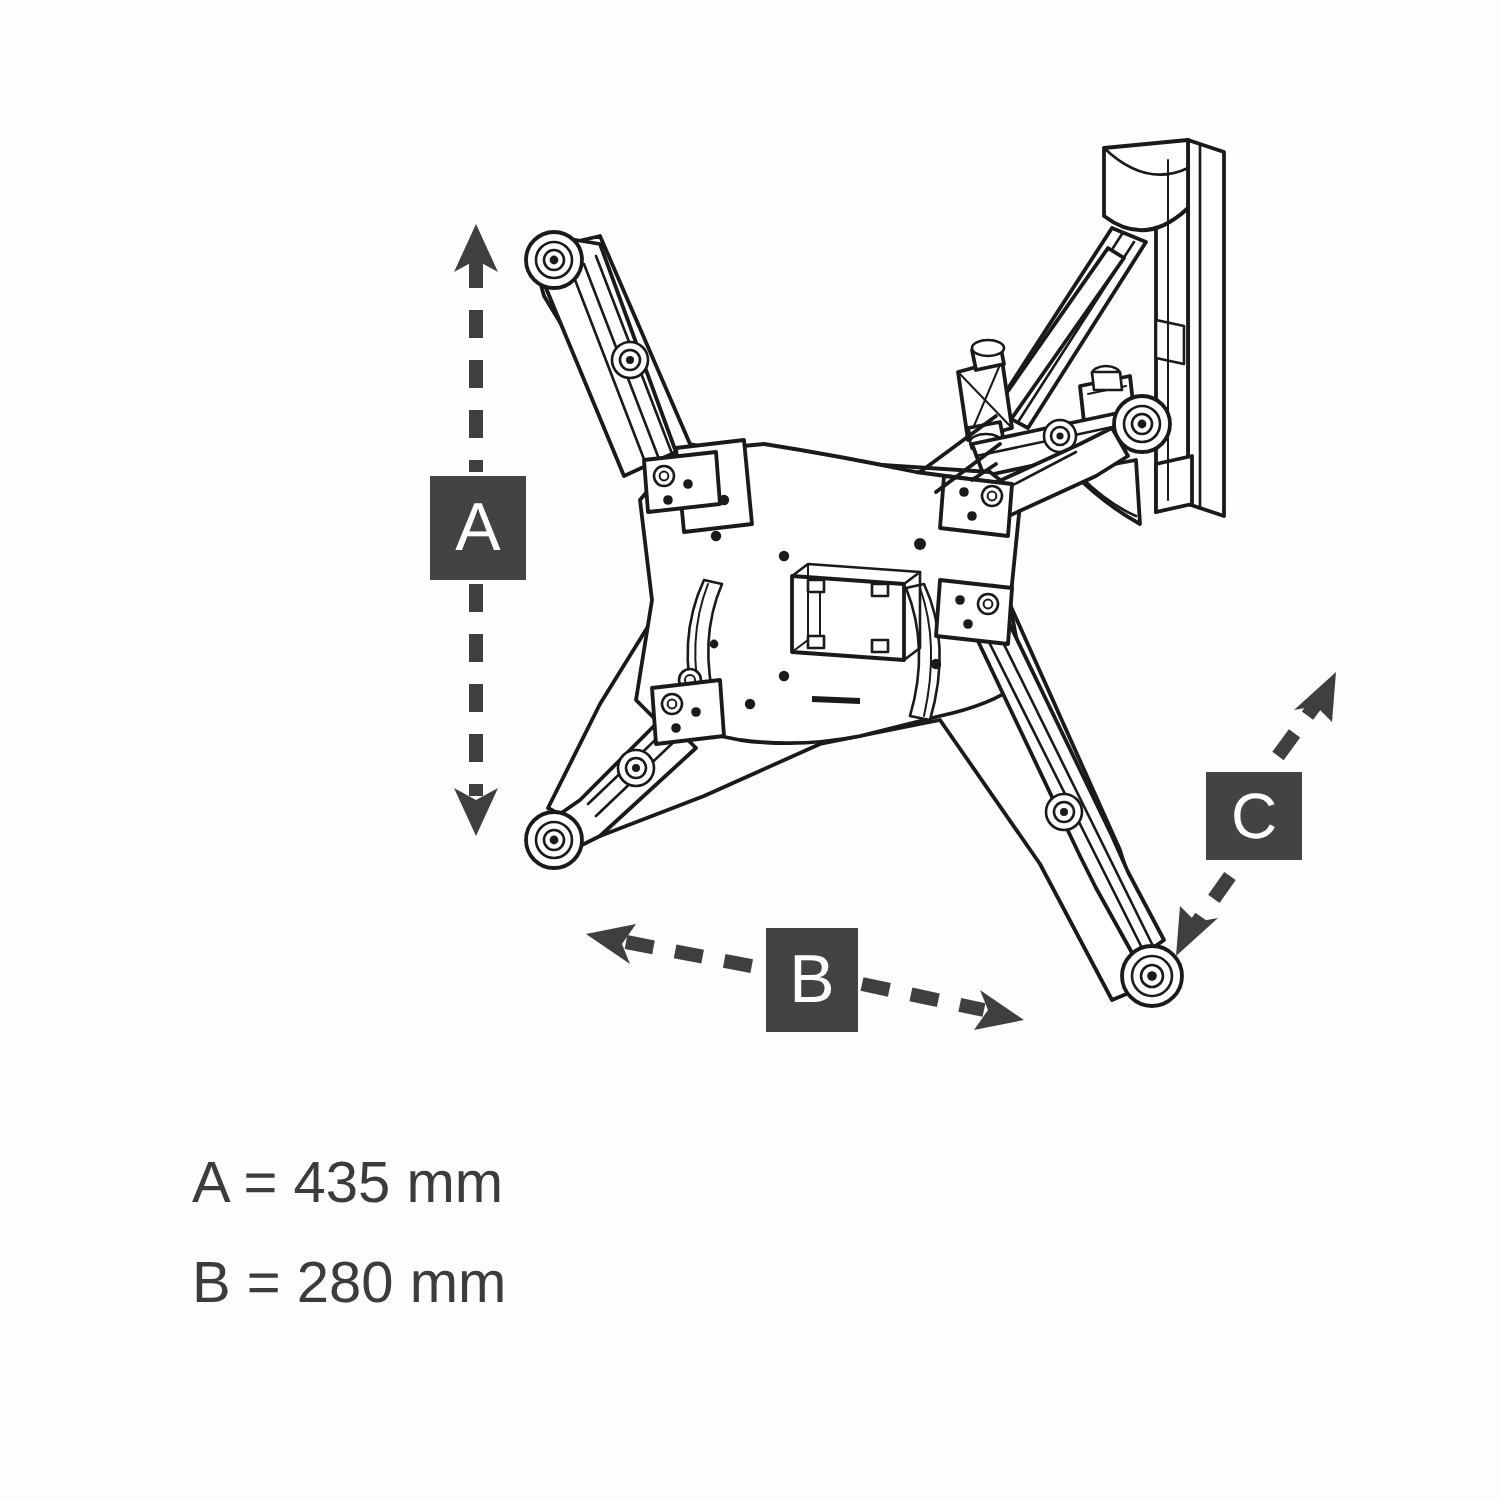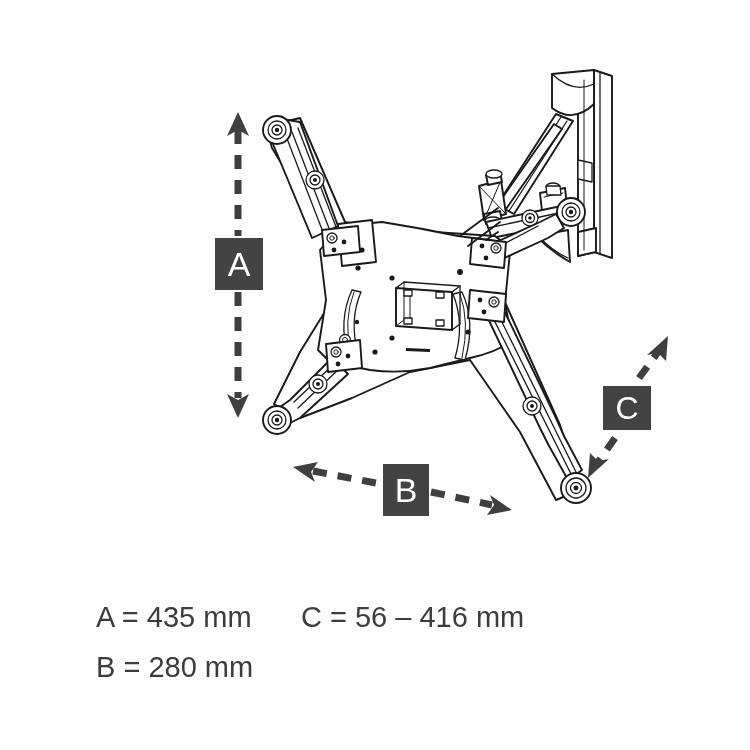--- a/index.html
+++ b/index.html
@@ -36,21 +36,21 @@
     letter-spacing: 0px;
     z-index: 5;
   }
   #dim-box-a { left: 215px; top: 238px; width: 48px; height: 52px; }
   #dim-box-b { left: 383px; top: 464px; width: 46px; height: 52px; }
   #dim-box-c { left: 603px; top: 386px; width: 48px; height: 44px; font-size: 32px; }
 
   #legend {
     position: absolute;
     left: 96px;
-    top: 601px;
+    top: 576px;
     width: 600px;
     z-index: 6;
   }
   .legend-row {
     display: flex;
     align-items: baseline;
     height: 50px;
   }
   .legend-cell {
     font-family: "Liberation Sans", "DejaVu Sans", sans-serif;
@@ -320,21 +320,20 @@
 
   <div class="dim-box" id="dim-box-a">A</div>
 
   <div class="dim-box" id="dim-box-b">B</div>
 
   <div class="dim-box" id="dim-box-c">C</div>
 
   <div id="legend">
     <div class="legend-row">
       <span class="legend-cell col1">A = 435 mm</span>
-      <span class="legend-cell col2">C = 56 – 416 mm</span>
     </div>
     <div class="legend-row">
       <span class="legend-cell col1">B = 280 mm</span>
       <span class="legend-cell col2"></span>
     </div>
   </div>
 
 </div>
 
 </body></html>

